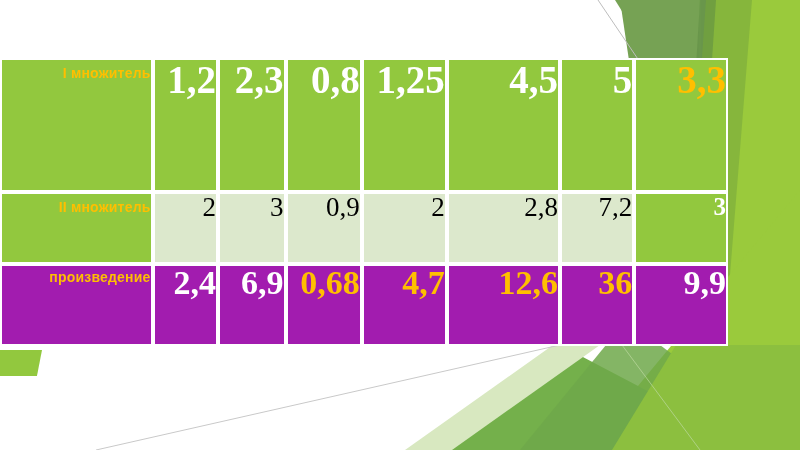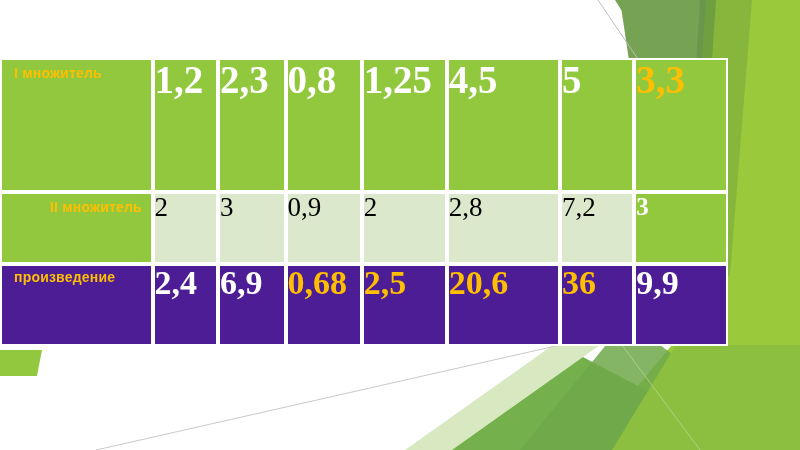--- a/index.html
+++ b/index.html
@@ -42,21 +42,21 @@
     border-collapse: separate;
     border-spacing: 0;
     table-layout: fixed;
     z-index: 5;
   }
 
   #mult-table td {
     border: 2px solid #ffffff;
     vertical-align: top;
     padding: 0;
-    text-align: left;
+    text-align: right;
     line-height: 1;
   }
 
   
   tr.row-factor1 td { height: 130px; background: #92C83E; }
   tr.row-factor1 td.label-cell { }
   tr.row-factor1 td.val-cell {
     font-family: "Liberation Serif", serif;
     font-weight: bold;
     font-size: 39px;
@@ -76,21 +76,21 @@
     padding-top: 9px;
   }
   tr.row-factor2 td.val-cell.filled {
     background: #92C83E;
     color: #ffffff;
     font-weight: bold;
     font-size: 25px;
   }
 
   
-  tr.row-product td { height: 78px; background: #4c1d95; }
+  tr.row-product td { height: 78px; background: #a21caf; }
   tr.row-product td.val-cell {
     font-family: "Liberation Serif", serif;
     font-weight: bold;
     font-size: 34px;
     color: #ffffff;
     padding-top: 8px;
   }
   tr.row-product td.val-cell.accent { color: #FFBF00; }
 
   .label-cell {
@@ -191,22 +191,22 @@
         <td class="val-cell filled">3</td>
       </tr>
 
       <tr class="row-product">
         <td class="label-cell">
           <span class="row-label">произведение</span>
         </td>
         <td class="val-cell">2,4</td>
         <td class="val-cell">6,9</td>
         <td class="val-cell accent">0,68</td>
-        <td class="val-cell accent">2,5</td>
-        <td class="val-cell accent">20,6</td>
+        <td class="val-cell accent">4,7</td>
+        <td class="val-cell accent">12,6</td>
         <td class="val-cell accent">36</td>
         <td class="val-cell">9,9</td>
       </tr>
 
     </tbody>
   </table>
 
 </div>
 
 </body></html>

